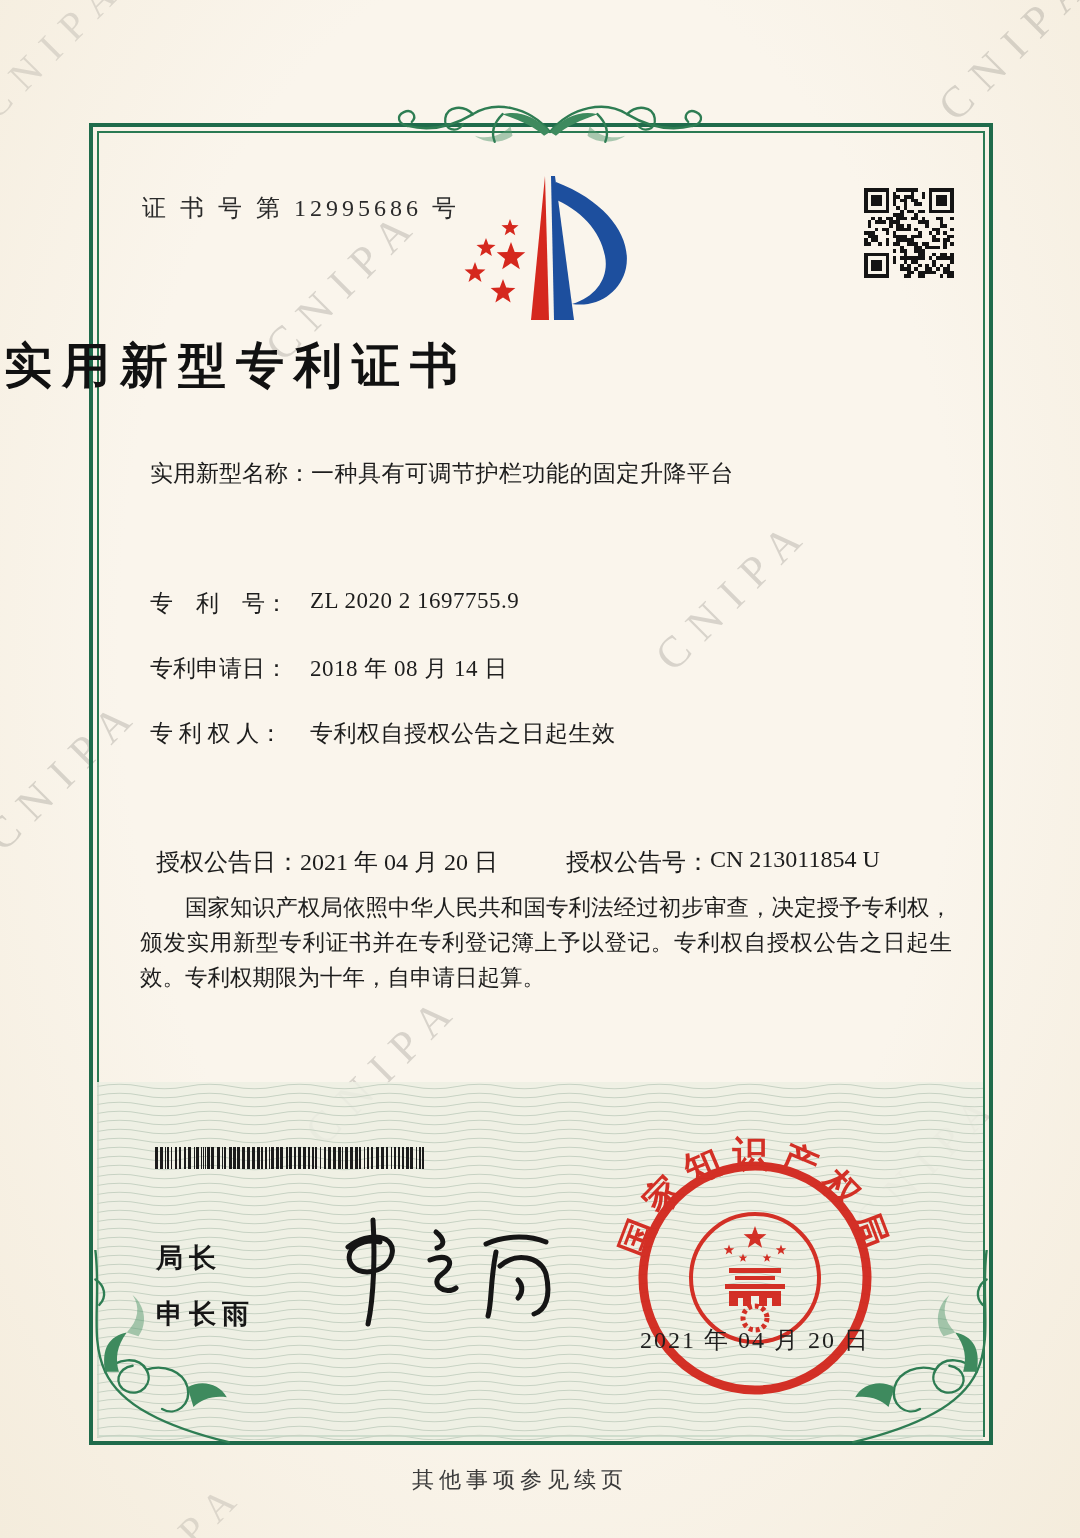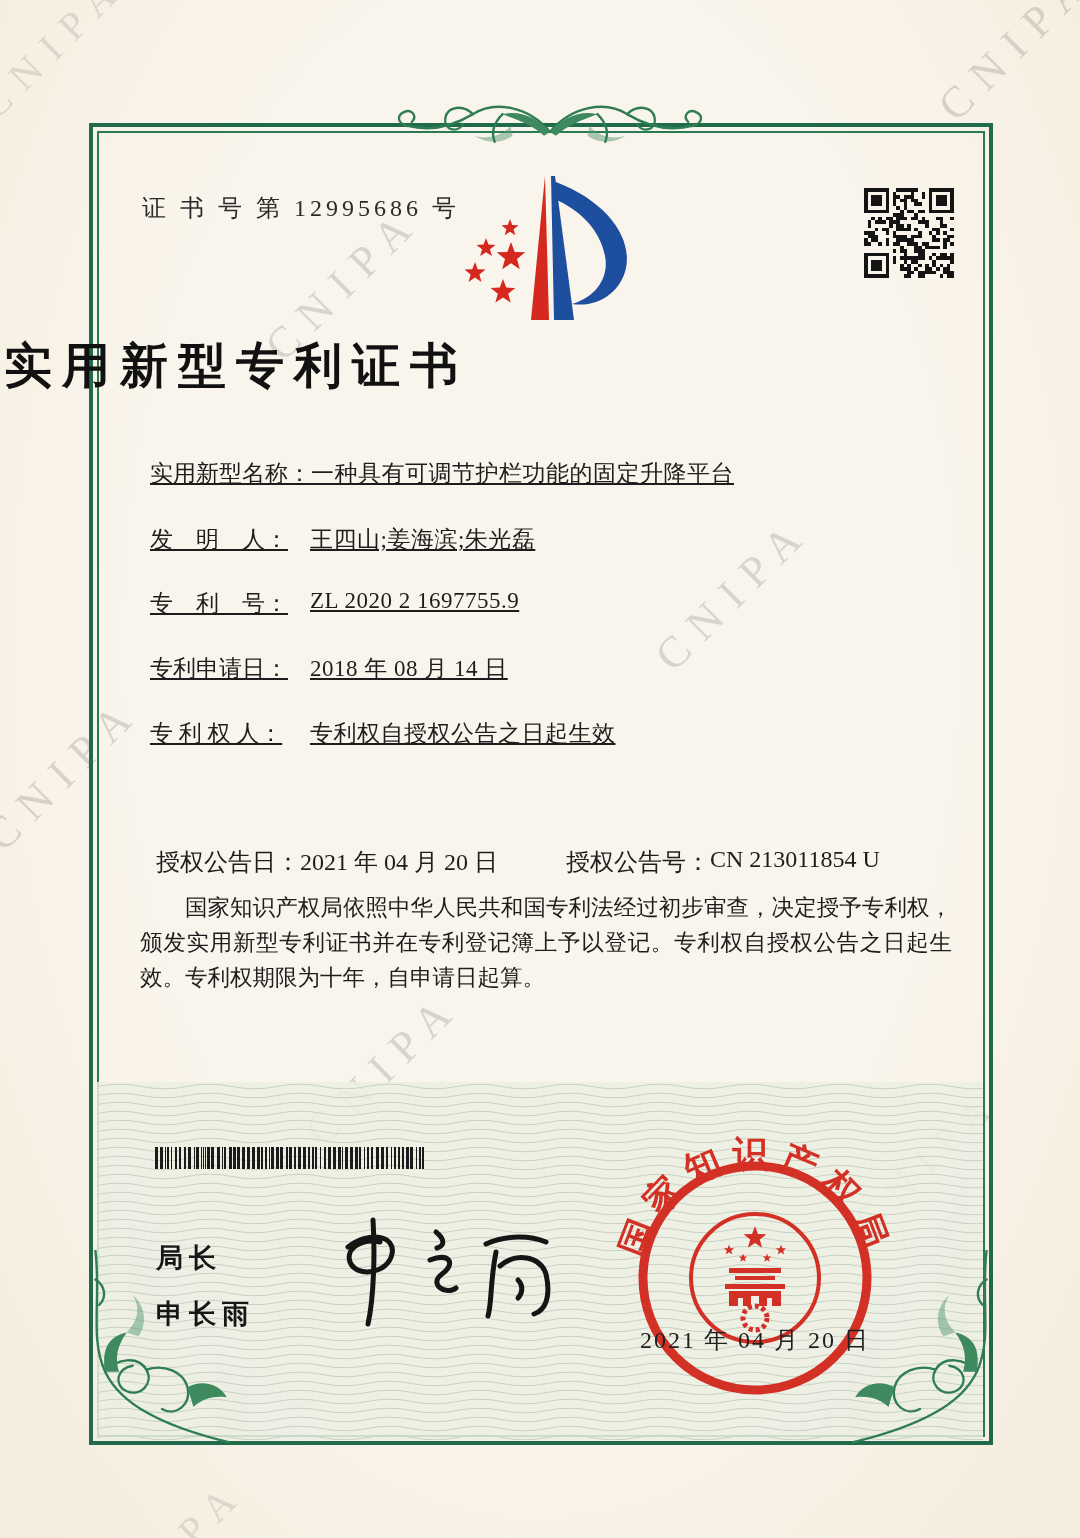--- a/index.html
+++ b/index.html
@@ -14,21 +14,21 @@
   .wm{position:absolute;font-size:44px;letter-spacing:14px;color:#8b8881;opacity:.30;
       transform:rotate(-45deg);transform-origin:0 0;white-space:nowrap;pointer-events:none;}
   .wm.small{font-size:40px;opacity:.24;}
   
   .cert-no{position:absolute;left:142px;top:192px;font-size:24px;letter-spacing:4px;color:#2b2b2b;}
   .logo{position:absolute;left:448px;top:168px;}
   .qr{position:absolute;left:864px;top:188px;width:90px;height:90px;}
   .title{position:absolute;left:0;top:330px;width:100%;margin:4px;text-align:left;
     font-size:48px;font-weight:bold;letter-spacing:10px;color:#111;}
   
-  .field-row{position:absolute;left:150px;width:800px;font-size:23px;display:flex;text-decoration:underline;}
+  .field-row{position:absolute;left:150px;width:800px;font-size:23px;display:flex;}
   .f-label{flex:0 0 160px;white-space:nowrap;}
   .f-value{white-space:nowrap;letter-spacing:.5px;}
   .grant-row{position:absolute;left:156px;top:846px;width:810px;font-size:24px;display:flex;}
   .grant-right{margin-left:68px;}
   
   .body-text{position:absolute;left:140px;top:890px;width:812px;font-size:22.5px;line-height:35px;
     text-align:justify;}
   .body-text p{margin:0;text-indent:2em;}
   
   .waves{position:absolute;left:97px;top:1082px;}
@@ -134,24 +134,20 @@
       <rect x="0" y="18" width="7" height="7" fill="#141414"></rect>
       <rect x="1" y="19" width="5" height="5" fill="#f8f4ea"></rect>
       <rect x="2" y="20" width="3" height="3" fill="#141414"></rect>
     </svg>
 
   <h1 class="title">实用新型专利证书</h1>
 
   <div class="field-row" style="top:458px">
     <span class="f-label">实用新型名称：</span>
     <span class="f-value">一种具有可调节护栏功能的固定升降平台</span>
-  </div>
-  <div class="field-row" style="top:524px">
-    <span class="f-label">发　明　人：</span>
-    <span class="f-value">王四山;姜海滨;朱光磊</span>
   </div>
   <div class="field-row" style="top:588px">
     <span class="f-label">专　利　号：</span>
     <span class="f-value">ZL 2020 2 1697755.9</span>
   </div>
   <div class="field-row" style="top:653px">
     <span class="f-label">专利申请日：</span>
     <span class="f-value">2018 年 08 月 14 日</span>
   </div>
   <div class="field-row" style="top:718px">
@@ -273,14 +269,15 @@
       <rect x="-30" y="6" width="60" height="5" fill="#d2261c"></rect>
       <rect x="-26" y="13" width="52" height="15" fill="#d2261c"></rect>
       <rect x="-4" y="18" width="8" height="10" fill="#eef0e6"></rect>
       <rect x="-17" y="20" width="5" height="8" fill="#eef0e6"></rect>
       <rect x="12" y="20" width="5" height="8" fill="#eef0e6"></rect>
       <circle cx="0" cy="40" r="12" fill="none" stroke="#d2261c" stroke-width="5" stroke-dasharray="4 3"></circle>
     </g>
     <text x="150" y="220" text-anchor="middle" font-size="24" letter-spacing="2" fill="#151515">2021 年 04 月 20 日</text>
   </svg>
 
+  <div class="cont-note">其他事项参见续页</div>
 
 </div>
 
 </body></html>

